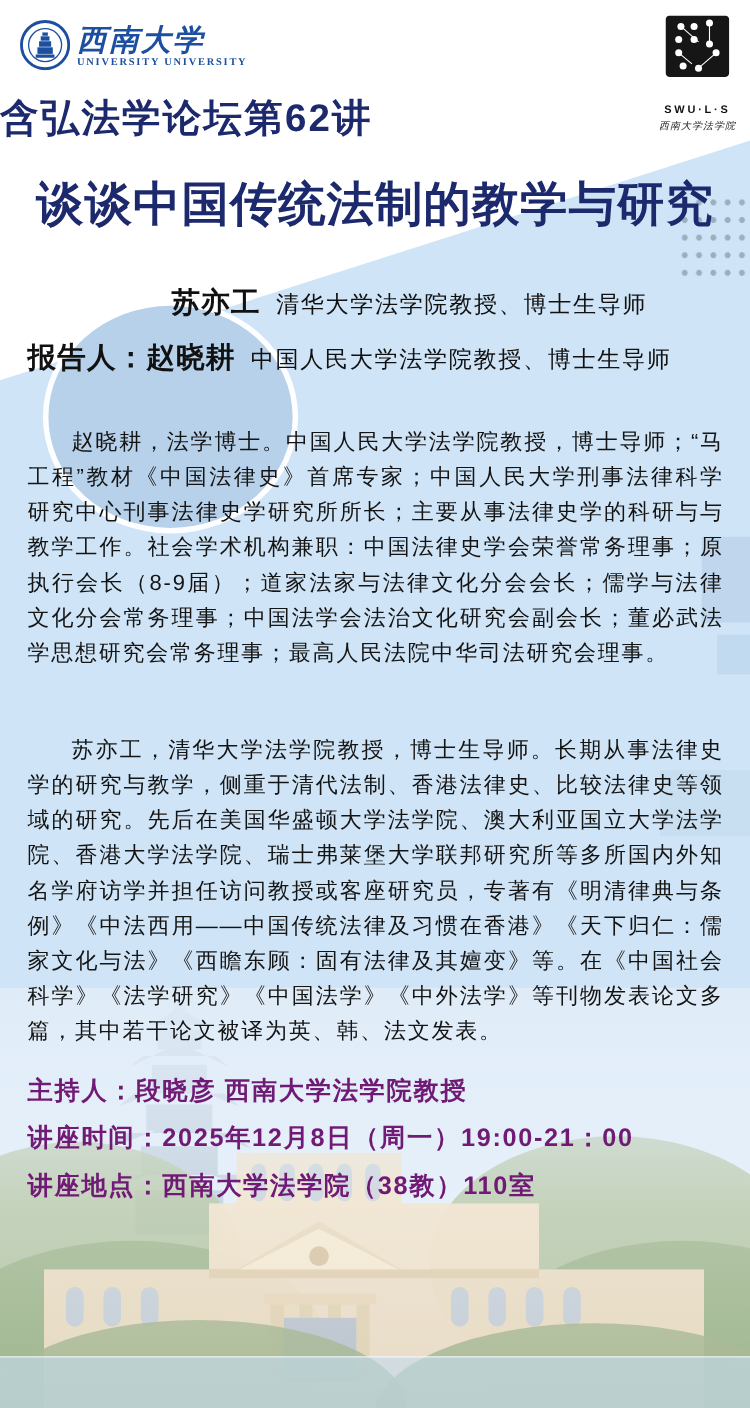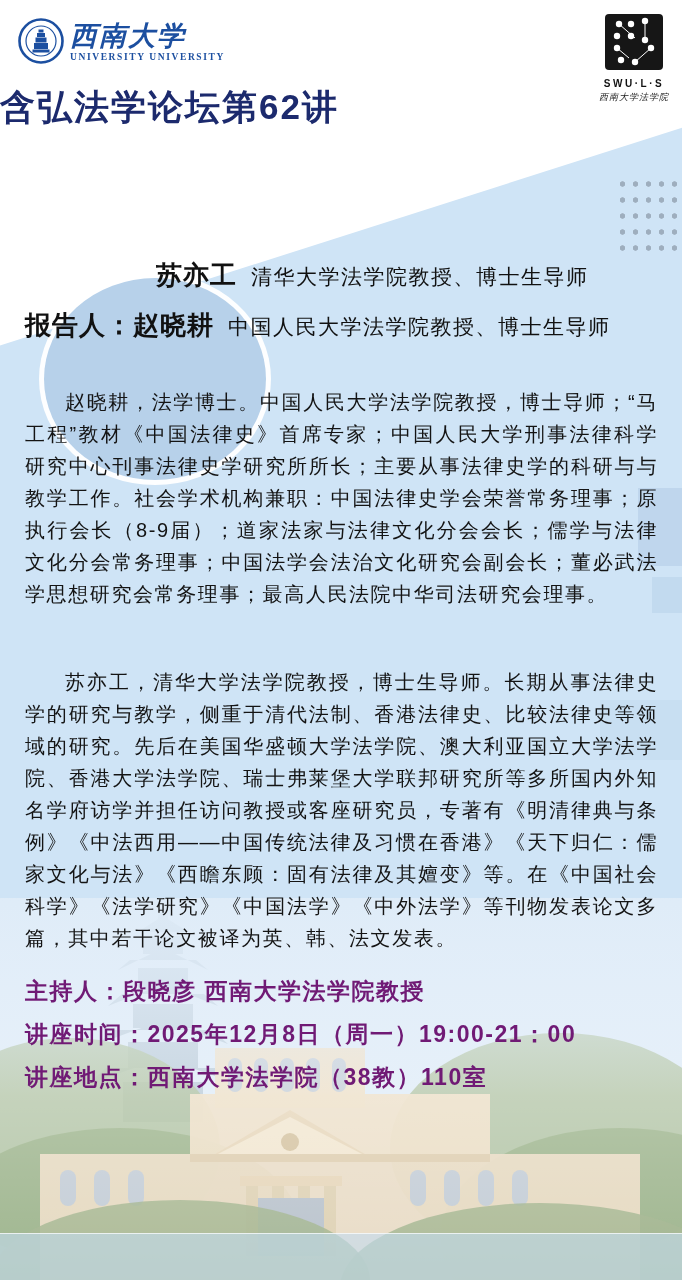--- a/index.html
+++ b/index.html
@@ -43,21 +43,21 @@
   .logo-swu .names{display:flex;flex-direction:column;margin-top:2px;}
   .swu-cn{
     font-family:"Liberation Serif","DejaVu Serif",serif;font-style:italic;font-weight:bold;
     font-size:27px;color:#1c4fa0;letter-spacing:2px;line-height:28px;white-space:nowrap;
   }
   .swu-en{
     font-family:"Liberation Serif","DejaVu Serif",serif;font-weight:bold;
     font-size:9.5px;color:#1c4fa0;letter-spacing:1.6px;margin-top:2px;white-space:nowrap;
   }
   .logo-ls{position:absolute;right:10px;top:14px;width:76px;text-align:center;}
-  .ls-acronym{font-size:10px;font-weight:bold;color:#111;letter-spacing:2.5px;margin-top:4px;white-space:nowrap;}
+  .ls-acronym{font-size:10px;font-weight:bold;color:#111;letter-spacing:2.5px;margin-top:20px;white-space:nowrap;}
   .ls-cn{
     font-family:"Liberation Serif","DejaVu Serif",serif;font-style:italic;
     font-size:9px;color:#222;letter-spacing:1px;margin-top:2px;white-space:nowrap;text-align:center;
   }
   
   .forum-title{
     position:absolute;left:0;top:84px;width:682px;text-align:left;
     font-size:35px;font-weight:bold;color:#1c2a6d;letter-spacing:2px;
   }
   .main-title{
@@ -199,20 +199,21 @@
         <circle cx="46" cy="34" r="3.2"></circle>
         <circle cx="16" cy="46" r="3.2"></circle>
         <circle cx="30" cy="48" r="3.2"></circle>
       </g>
     </svg>
     <div class="ls-acronym">SWU·L·S</div>
     <div class="ls-cn">西南大学法学院</div>
   </div>
 
   <div class="forum-title">含弘法学论坛第62讲</div>
+  <div class="main-title">谈谈中国传统法制的教学与研究</div>
 
   <div class="speakers">
     <div class="speaker-row">
       <span class="speaker-indent"></span>
       <span class="speaker-name">苏亦工</span>
       <span class="speaker-aff">清华大学法学院教授、博士生导师</span>
     </div>
     <div class="speaker-row">
       <span class="speaker-label">报告人：</span>
       <span class="speaker-name">赵晓耕</span>

